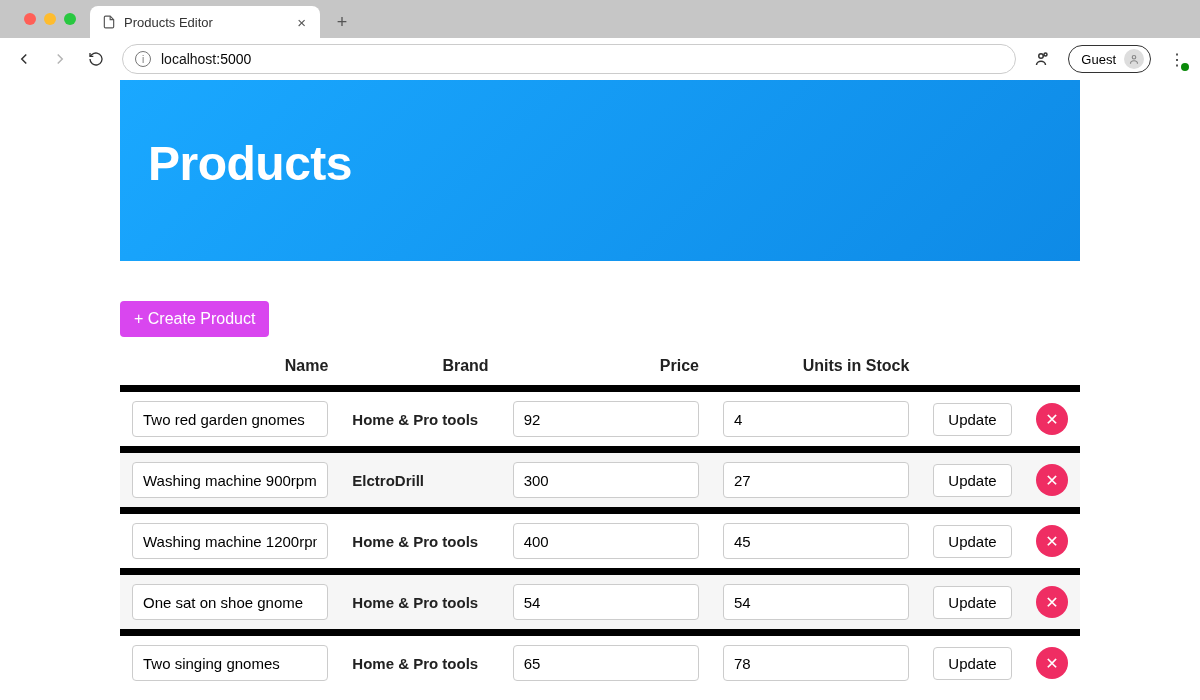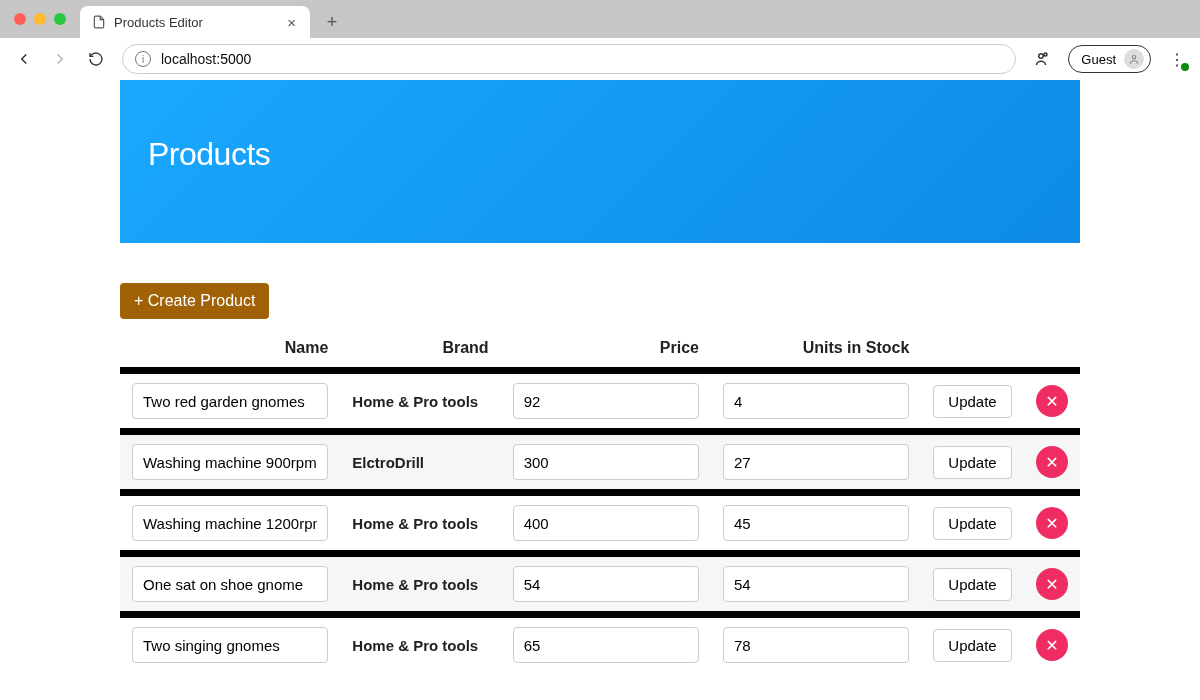--- a/index.html
+++ b/index.html
@@ -6,21 +6,21 @@
     body {
       font-family: -apple-system, BlinkMacSystemFont, "Segoe UI", Helvetica, Arial, sans-serif;
       background: #fff;
       width: 1200px;
       height: 700px;
       overflow: hidden;
     }
     
     .chrome { background: #c6c6c6; height: 80px; border-bottom: 1px solid #bdbdbd; }
     .tab-strip {
-      display: flex; align-items: center; height: 38px; padding-left: 10px;
+      display: flex; align-items: center; height: 38px; padding-left: 20px;
     }
     .traffic-lights { display: flex; gap: 8px; margin-right: 14px; margin-left: 4px;}
     .tl { width: 12px; height: 12px; border-radius: 50%; }
     .tl.red { background: #ff5f57; }
     .tl.yellow { background: #febc2e; }
     .tl.green { background: #28c840; }
     .tab {
       background: #fff; height: 32px; border-radius: 8px 8px 0 0;
       display: flex; align-items: center; padding: 0 12px; gap: 8px;
       min-width: 230px; margin-top: 6px;
@@ -56,23 +56,23 @@
     .more-icon{display:flex;align-items:center;gap:2px;position:relative;}
     .more-dots{font-size:16px;letter-spacing:1px;color:#333;}
     .more-badge{width:8px;height:8px;border-radius:50%;background:#0a8a0a;position:absolute;bottom:-2px;right:-3px;}
     
     .page{height:calc(700px - 80px);overflow-y:auto;}
     .container{width:960px;margin:0 auto;}
     .jumbotron{
       background: linear-gradient(135deg,#1aa8ff 0%,#0e8ae6 100%);
       color:#fff;padding:56px 28px 70px;margin-bottom:40px;
     }
-    .jumbotron h1{font-size:32px;font-weight:400;letter-spacing:-0.5px;}
+    .jumbotron h1{font-size:48px;font-weight:700;letter-spacing:-0.5px;}
     .create-btn{
-      background:#a16207;color:#fff;border:none;border-radius:4px;
+      background:#d946ef;color:#fff;border:none;border-radius:4px;
       padding:9px 14px;font-size:16px;cursor:pointer;margin-bottom:10px;
     }
     table{width:100%;border-collapse:collapse;}
     thead th{
       text-align:right;font-weight:700;font-size:16px;padding:10px 12px;
       border-bottom:2px solid #e1e1e1;color:#222;
     }
     tbody td{
       padding:9px 12px;border-top:7px solid #000000;font-size:15px;vertical-align:middle;
     }

